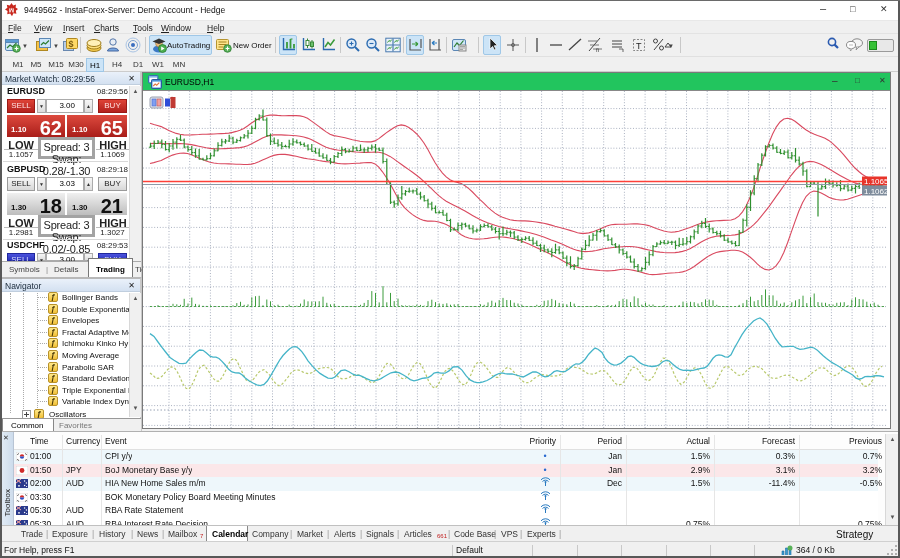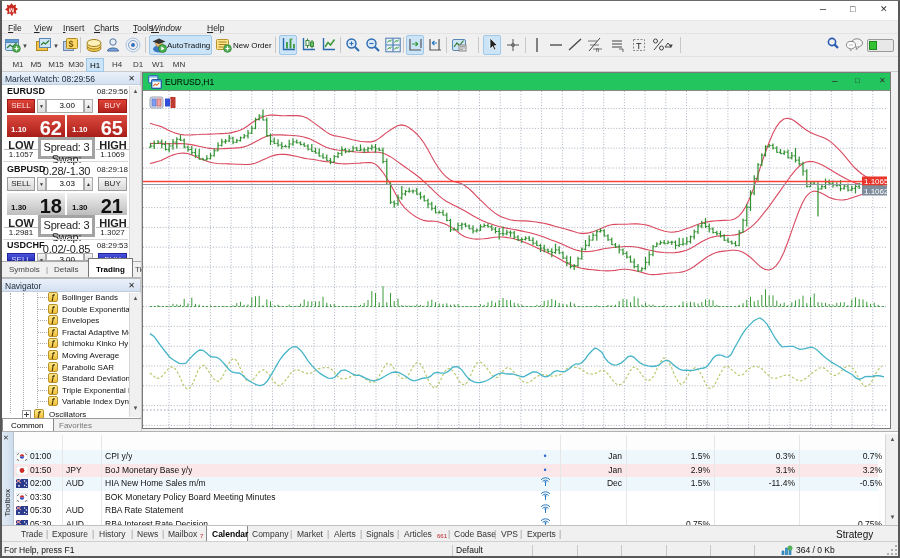--- a/index.html
+++ b/index.html
@@ -53,31 +53,32 @@
 
 #status{left:0;top:541px;width:900px;height:17px;background:#f0f0f0;border-top:1px solid #d0d0d0;font-size:8.5px;color:#111;}
 .ssep{position:absolute;top:3px;width:1px;height:11px;background:#c8c8c8;}
 </style></head>
 <body>
 <div class="abs" id="titlebar">
   <svg class="abs" style="left:5px;top:3px" width="13" height="14" viewBox="0 0 13 14">
     <path d="M6.5,0 L8.2,2.6 L11,1.6 L10.6,4.6 L13,6 L10.8,7.8 L11.4,10.8 L8.4,10.2 L7,13.2 L5.2,10.4 L2.2,11.2 L2.6,8 L0,6.6 L2.4,4.8 L1.8,1.8 L4.8,2.6 Z" fill="#c8281e"></path>
     <path d="M4.3,9.5 V5.5 L5.3,5 V8.5 L6.5,4.5 L7.7,8.5 V5 L8.7,5.5 V9.5 H7.6 L6.5,6.5 L5.4,9.5 Z" fill="#fff"></path>
   </svg>
+  <div class="abs" id="titletext">9449562 - InstaForex-Server: Demo Account - Hedge</div>
   <span class="abs" style="left:820px;top:2px;font-size:11px;color:#333;">–</span>
   <span class="abs" style="left:850px;top:4px;font-size:9px;color:#333;">□</span>
   <span class="abs" style="left:880px;top:4px;font-size:9px;color:#333;">✕</span>
 </div>
 <div class="abs" id="menubar">
   <span class="mitem" style="left:8px;"><u>F</u>ile</span>
   <span class="mitem" style="left:34px;"><u>V</u>iew</span>
   <span class="mitem" style="left:63px;"><u>I</u>nsert</span>
   <span class="mitem" style="left:94px;"><u>C</u>harts</span>
   <span class="mitem" style="left:133px;"><u>T</u>ools</span>
-  <span class="mitem" style="left:151px;font-style:italic;"><u>W</u>indow</span>
+  <span class="mitem" style="left:161px;"><u>W</u>indow</span>
   <span class="mitem" style="left:207px;"><u>H</u>elp</span>
 </div>
 <div class="abs" id="toolbar">
 <svg class="abs" style="left:5px;top:3px" width="16" height="16" viewBox="0 0 16 16">
       <rect x="0.5" y="2.5" width="13" height="11" rx="1.5" fill="#cfe6f8" stroke="#5b87b5"></rect>
       <rect x="0.5" y="2.5" width="13" height="3" fill="#5b9bd5" stroke="#5b87b5"></rect>
       <path d="M2,11 l3,-3 l2.5,1.8 l4,-4" stroke="#2e7d32" stroke-width="1.2" fill="none"></path>
       <circle cx="11.5" cy="11.5" r="3.8" fill="#58b158" stroke="#2e7d32" stroke-width="0.8"></circle>
       <path d="M11.5,9.6 v3.8 M9.6,11.5 h3.8" stroke="#fff" stroke-width="1.1"></path>
     </svg>
@@ -413,20 +414,30 @@
         <path d="M20,1.5 l2,-1.5 l2,1.5" fill="none" stroke="#c03a34" stroke-width="1"></path>
       </g>
 </svg>
 
 </div>
 <div class="abs" id="toolbox">
 <div class="abs" style="left:0;top:0;width:14px;height:94px;background:linear-gradient(90deg,#e4edf6,#cddcec);border-right:1px solid #b8c4d4;">
       <div style="position:absolute;left:3px;top:2px;font-size:7px;color:#333;">✕</div>
       <div style="position:absolute;left:-13px;top:60px;width:40px;transform:rotate(-90deg);font-size:8px;color:#222;">Toolbox</div>
     </div>
+<div class="trow" style="top:3px;height:15px;background:#fdfdfd;border-bottom:1px solid #e0e0e0;">
+      <span class="tcell" style="left:16px;">Time</span>
+      <span class="tcell" style="left:52px;">Currency</span>
+      <span class="tcell" style="left:91px;">Event</span>
+      <span class="tcell" style="left:486px;width:56px;text-align:right;">Priority</span>
+      <span class="tcell" style="left:552px;width:56px;text-align:right;">Period</span>
+      <span class="tcell" style="left:640px;width:56px;text-align:right;">Actual</span>
+      <span class="tcell" style="left:725px;width:56px;text-align:right;">Forecast</span>
+      <span class="tcell" style="left:812px;width:56px;text-align:right;">Previous</span>
+    </div>
 <div class="trow" style="top:18px;background:#eef7fb;">
       <svg width="12" height="9" viewBox="0 0 12 9" style="position:absolute;left:2px;top:2px;">
         <rect width="12" height="9" fill="#fff" stroke="#bbb" stroke-width="0.5"></rect>
         <path d="M3.8,4.5 a2.2,2.2 0 0 1 4.4,0 z" fill="#d02a2a"></path>
         <path d="M3.8,4.5 a2.2,2.2 0 0 0 4.4,0 z" fill="#2a50c8"></path>
         <path d="M1.3,2.6 l1.5,-1 M1.3,7.4 l1.5,1 M10.7,2.6 l-1.5,-1 M10.7,7.4 l-1.5,1" stroke="#333" stroke-width="0.9"></path>
       </svg>
       <span class="tcell" style="left:16px;">01:00</span>
       <span class="tcell" style="left:52px;"></span>
       <span class="tcell" style="left:91px;">CPI y/y</span>

